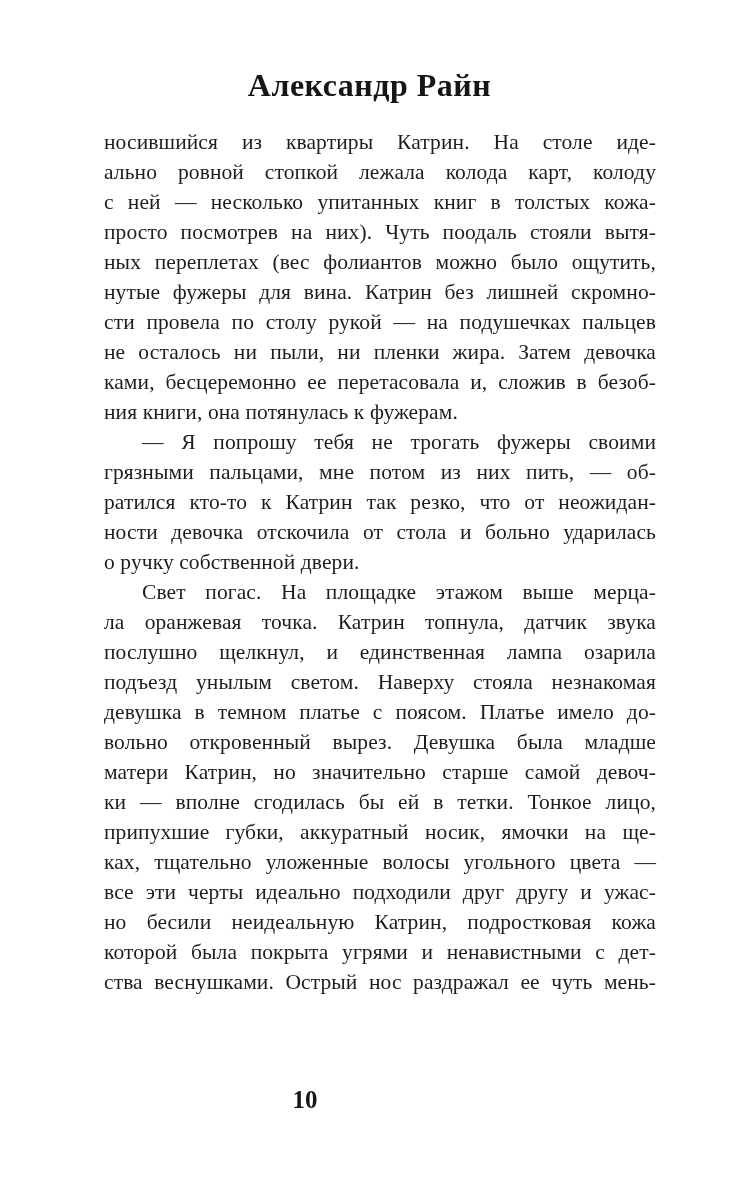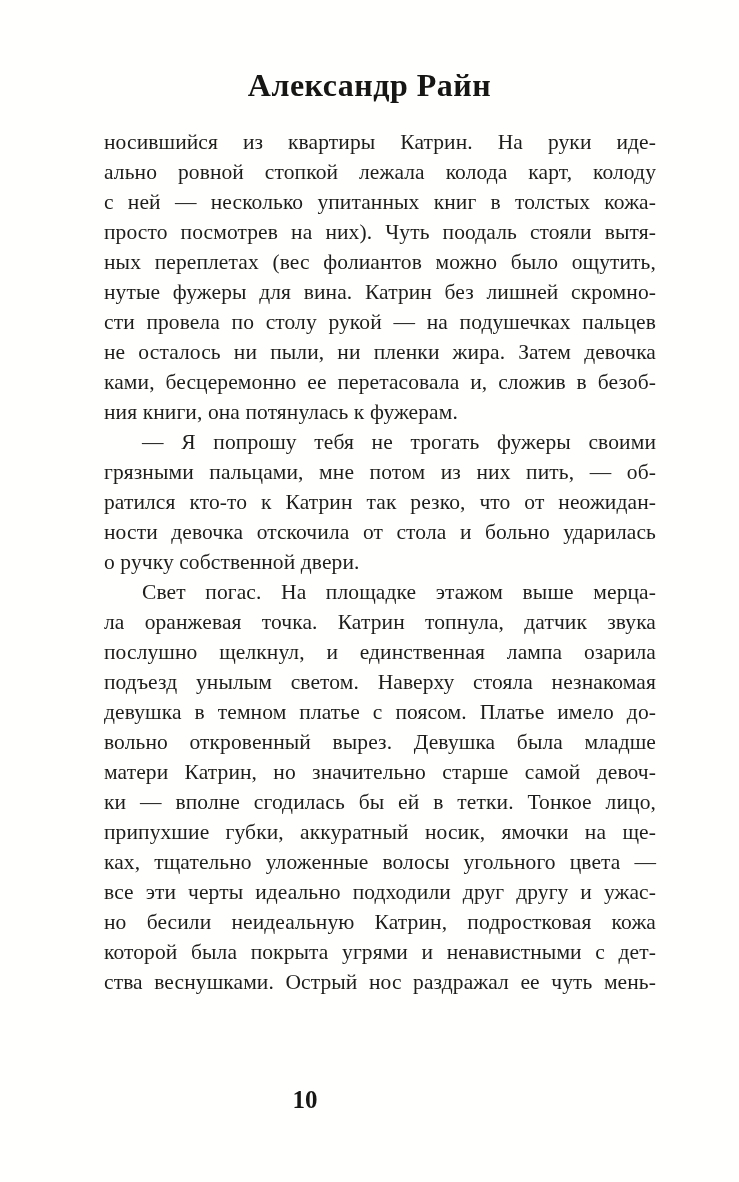--- a/index.html
+++ b/index.html
@@ -60,21 +60,21 @@
     color: #161614;
   }
 </style>
 </head>
 <body>
 
 <div class="page">
   <div class="running-header">Александр Райн</div>
 
   <div class="body-text">
-      <div class="line">носившийся из квартиры Катрин. На руки иде-</div>
+      <div class="line">носившийся из квартиры Катрин. На столе иде-</div>
       <div class="line">ально ровной стопкой лежала колода карт, колоду</div>
       <div class="line">с ней — несколько упитанных книг в толстых кожа-</div>
       <div class="line">просто посмотрев на них). Чуть поодаль стояли вытя-</div>
       <div class="line">ных переплетах (вес фолиантов можно было ощутить,</div>
       <div class="line">нутые фужеры для вина. Катрин без лишней скромно-</div>
       <div class="line">сти провела по столу рукой — на подушечках пальцев</div>
       <div class="line">не осталось ни пыли, ни пленки жира. Затем девочка</div>
       <div class="line">ками, бесцеремонно ее перетасовала и, сложив в безоб-</div>
       <div class="line endline">ния книги, она потянулась к фужерам.</div>
       <div class="line indent">— Я попрошу тебя не трогать фужеры своими</div>

